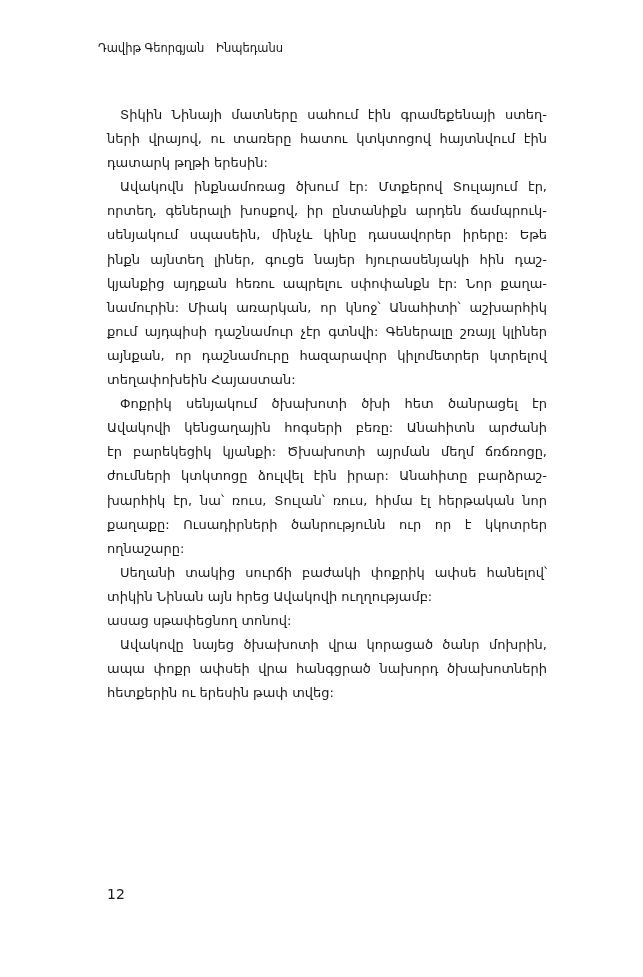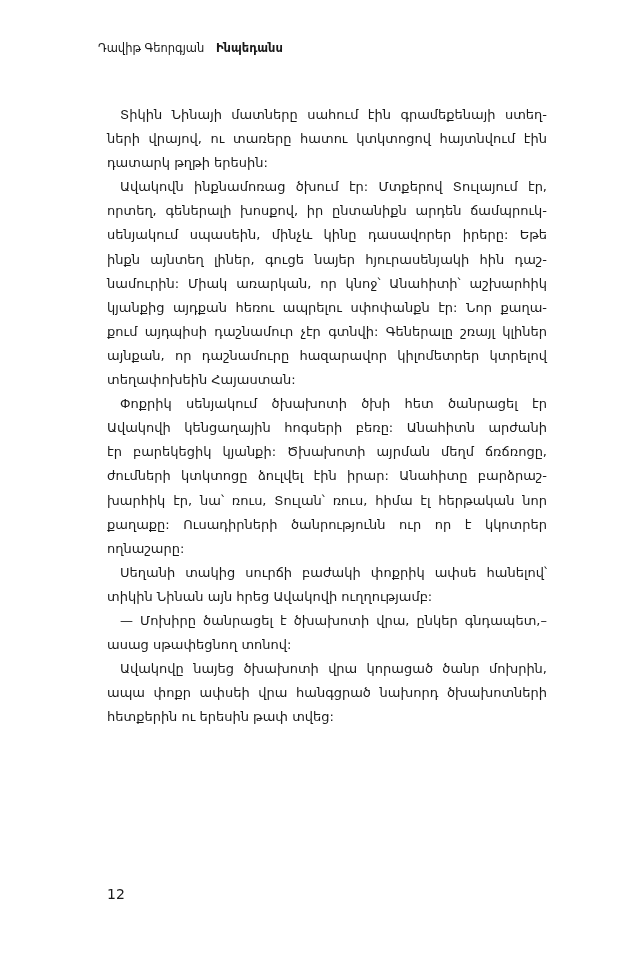--- a/index.html
+++ b/index.html
@@ -1,20 +1,20 @@
 <!DOCTYPE html>
 <html><head>
   <meta charset="utf-8">
   <style>
     html, body { margin: 0; padding: 0; background: #ffffff; }
     body { width: 643px; height: 977px; position: relative; overflow: hidden;
            font-family: "DejaVu Sans", sans-serif; color: #1a1a1a; }
     .header { position: absolute; left: 98px; top: 41px; font-size: 11.5px; white-space: nowrap; }
     .header .author { font-weight: normal; margin-right: 8px; margin-top: 20px; }
-    .header .title { font-weight: bold; margin-top: 15px; }
+    .header .title { font-weight: normal; margin-top: 15px; }
     .body-text { position: absolute; left: 107px; top: 103px; width: 440px; }
     .line { height: 24.1px; line-height: 24.1px; font-size: 13px; white-space: nowrap;
             text-align: justify; text-align-last: justify; }
     .line.indent { padding-left: 13px; }
     .line.last { text-align-last: left; }
     .page-number { position: absolute; left: 107px; top: 880px; font-size: 14px; margin-top: 6px; }
   </style>
 </head>
 <body>
 
@@ -24,34 +24,33 @@
 </div>
 
 <div class="body-text" id="body-text">
     <div class="line indent">Տիկին Նինայի մատները սահում էին գրամեքենայի ստեղ-</div>
     <div class="line">ների վրայով, ու տառերը հատու կտկտոցով հայտնվում էին</div>
     <div class="line last">դատարկ թղթի երեսին:</div>
     <div class="line indent">Ավակովն ինքնամոռաց ծխում էր: Մտքերով Տուլայում էր,</div>
     <div class="line">որտեղ, գեներալի խոսքով, իր ընտանիքն արդեն ճամպրուկ-</div>
     <div class="line">սենյակում սպասեին, մինչև կինը դասավորեր իրերը: Եթե</div>
     <div class="line">ինքն այնտեղ լիներ, գուցե նայեր հյուրասենյակի հին դաշ-</div>
+    <div class="line">կյանքից այդքան հեռու ապրելու սփոփանքն էր: Նոր քաղա-</div>
     <div class="line">նամուրին: Միակ առարկան, որ կնոջ՝ Անահիտի՝ աշխարհիկ</div>
-    <div class="line">կյանքից այդքան հեռու ապրելու սփոփանքն էր: Նոր քաղա-</div>
     <div class="line">քում այդպիսի դաշնամուր չէր գտնվի: Գեներալը շռայլ կլիներ</div>
     <div class="line">այնքան, որ դաշնամուրը հազարավոր կիլոմետրեր կտրելով</div>
     <div class="line last">տեղափոխեին Հայաստան:</div>
     <div class="line indent">Փոքրիկ սենյակում ծխախոտի ծխի հետ ծանրացել էր</div>
     <div class="line">Ավակովի կենցաղային հոգսերի բեռը: Անահիտն արժանի</div>
     <div class="line">էր բարեկեցիկ կյանքի: Ծխախոտի այրման մեղմ ճռճռոցը,</div>
     <div class="line">ժումների կտկտոցը ձուլվել էին իրար: Անահիտը բարձրաշ-</div>
     <div class="line">խարհիկ էր, նա՝ ռուս, Տուլան՝ ռուս, հիմա էլ հերթական նոր</div>
     <div class="line">քաղաքը: Ուսադիրների ծանրությունն ուր որ է կկոտրեր</div>
     <div class="line last">ողնաշարը:</div>
     <div class="line indent">Սեղանի տակից սուրճի բաժակի փոքրիկ ափսե հանելով՝</div>
     <div class="line last">տիկին Նինան այն հրեց Ավակովի ուղղությամբ:</div>
-    <div class="line indent">— Մոխիրը ծանրացել է ծխախոտի վրա, ընկեր գնդապետ,–</div>
     <div class="line last">ասաց սթափեցնող տոնով:</div>
     <div class="line indent">Ավակովը նայեց ծխախոտի վրա կորացած ծանր մոխրին,</div>
     <div class="line">ապա փոքր ափսեի վրա հանգցրած նախորդ ծխախոտների</div>
     <div class="line last">հետքերին ու երեսին թափ տվեց:</div>
   </div>
 
 <div class="page-number">12</div>
 
 </body></html>

